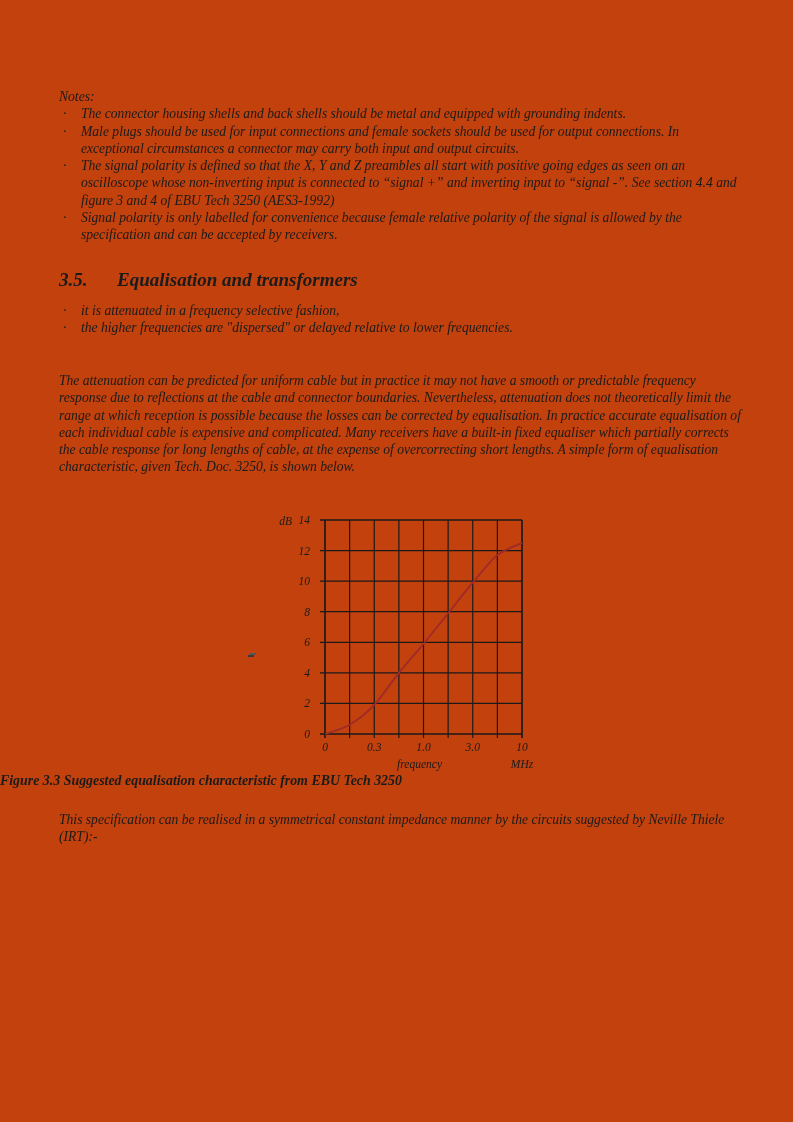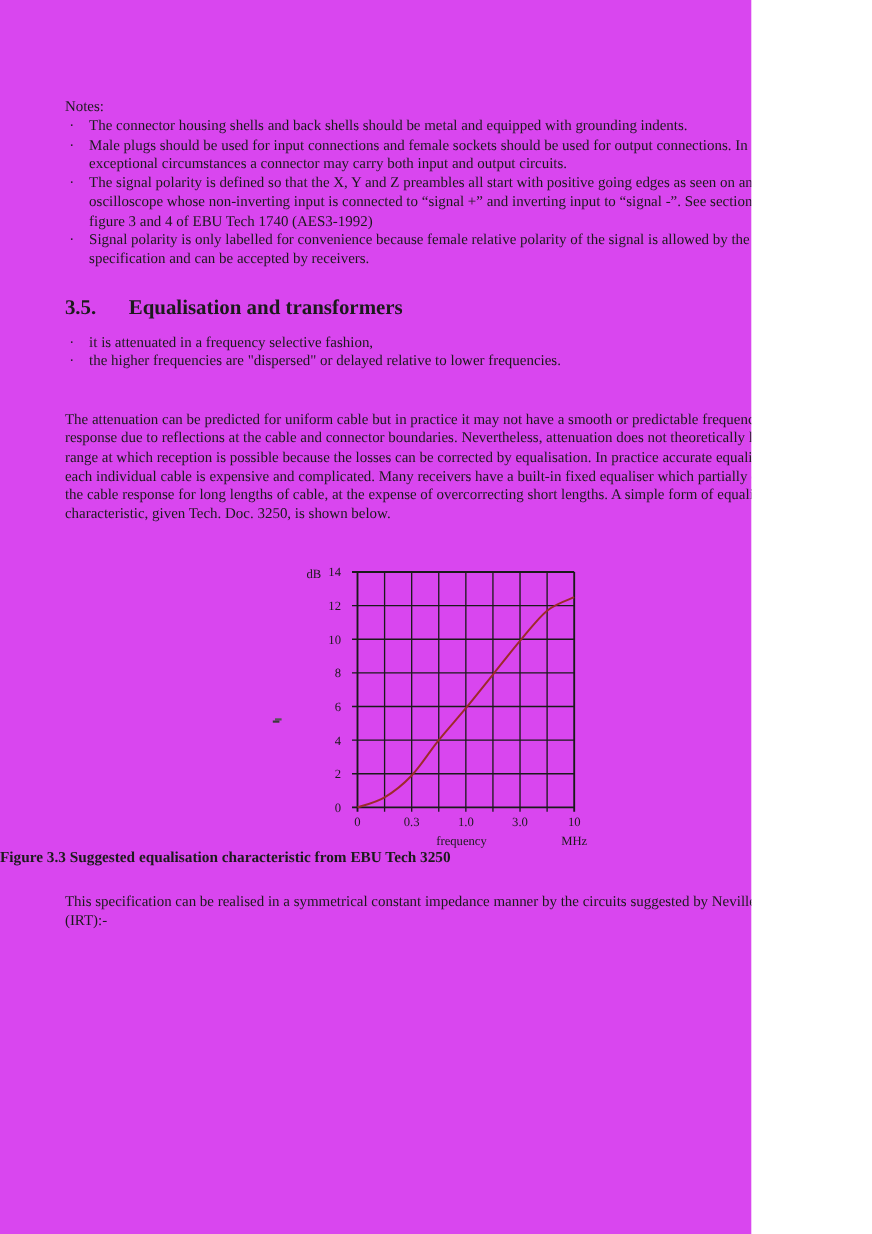--- a/index.html
+++ b/index.html
@@ -1,19 +1,19 @@
 <!DOCTYPE html>
 <html><head>
 <meta charset="utf-8">
 <style>
   html,body{margin:0;padding:0;background:#ffffff;}
   .page{
-    position:relative;width:683px;height:1122px;background:#d946ef;overflow:hidden;
+    position:relative;width:793px;height:1122px;background:#c2410c;overflow:hidden;
     font-family:"Liberation Serif", serif;color:#1b1b1b;
-    font-size:13.6px;line-height:17.3px;
+    font-size:13.6px;line-height:17.3px;font-style:italic;
   }
   .abs{position:absolute;}
   p{margin:0;}
   ul{margin:0;padding:0;list-style:none;}
   li{display:flex;align-items:flex-start;}
   .bullet{width:22px;flex:0 0 22px;padding-left:4px;box-sizing:border-box;}
   .note-text{flex:1;}
   .notes-block{left:59px;top:88px;width:680px;}
   .section-heading{left:59px;top:271px;font-weight:bold;font-size:19px;}
   .section-heading .sec-num{display:inline-block;width:58px;}
@@ -36,21 +36,21 @@
       <li>
         <span class="bullet">·</span>
         <span class="note-text">The connector housing shells and back shells should be metal and equipped with grounding indents.</span>
       </li>
       <li>
         <span class="bullet">·</span>
         <span class="note-text">Male plugs should be used for input connections and female sockets should be used for output connections.  In exceptional circumstances a connector may carry both input and output circuits.</span>
       </li>
       <li>
         <span class="bullet">·</span>
-        <span class="note-text">The signal polarity is defined so that the X, Y and Z preambles all start with positive going edges as seen on an oscilloscope whose non-inverting input is connected to “signal +” and inverting input to “signal -”.  See section 2.4 and figure 3 and 4 of EBU Tech 1740 (AES3-1992)</span>
+        <span class="note-text">The signal polarity is defined so that the X, Y and Z preambles all start with positive going edges as seen on an oscilloscope whose non-inverting input is connected to “signal +” and inverting input to “signal -”.  See section 4.4 and figure 3 and 4 of EBU Tech 3250 (AES3-1992)</span>
       </li>
       <li>
         <span class="bullet">·</span>
         <span class="note-text">Signal polarity is only labelled for convenience because female relative polarity of the signal is allowed by the specification and can be accepted by receivers.</span>
       </li>
     </ul>
   </div>
 
   <div class="abs section-heading">
     <span class="sec-num">3.5.</span><span>Equalisation and transformers</span>

